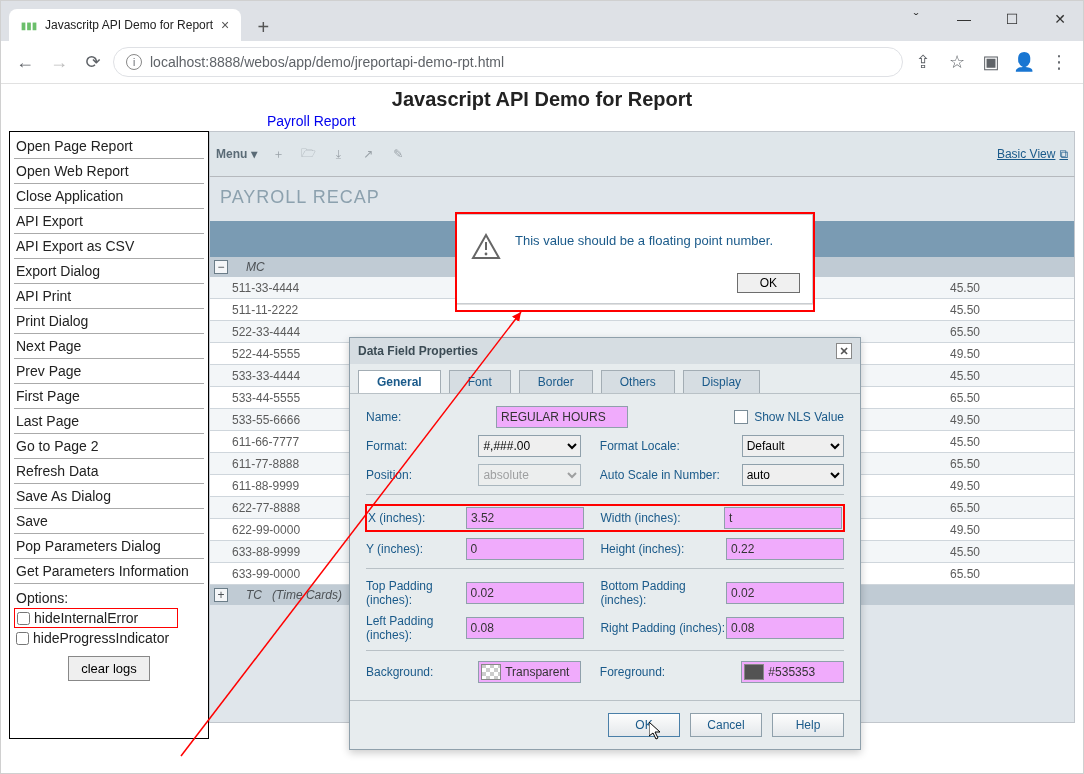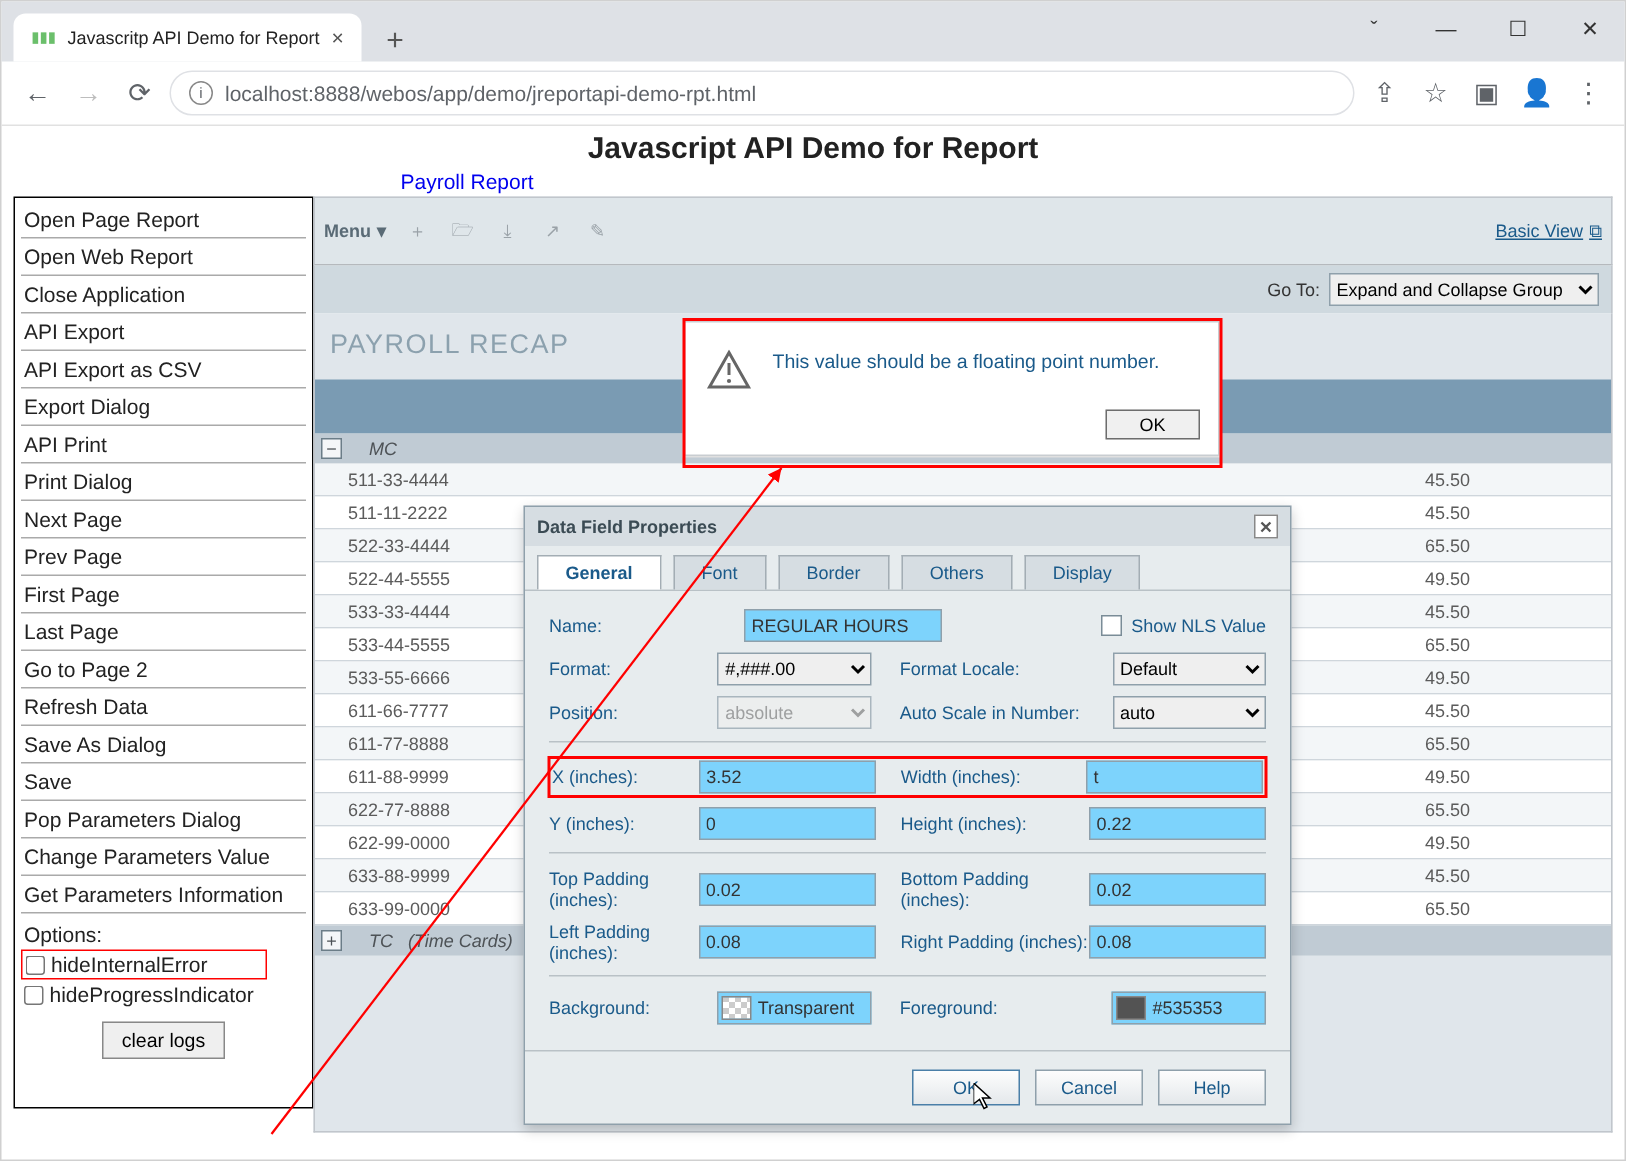--- a/index.html
+++ b/index.html
@@ -72,21 +72,21 @@
   .dlg { position: absolute; left: 348px; top: 253px; width: 512px; background: #e7ecee; border: 1px solid #8fa0ab; box-shadow: 0 3px 8px rgba(0,0,0,0.2); z-index: 5; }
   .dlg-title { background: #d6dde2; padding: 5px 8px; font-size: 12px; font-weight: bold; color: #3b4b54; display: flex; align-items: center; justify-content: space-between; }
   .dlg-close { width:16px;height:16px;border:1px solid #888;background:#fff;display:flex;align-items:center;justify-content:center;font-size:11px;color:#555;}
   .tabs { display: flex; gap: 8px; padding: 6px 8px 0 8px; }
   .dtab { padding: 4px 18px; background: #d6dde2; border: 1px solid #a3adb4; border-bottom: none; font-size: 12px; color: #1a5a8a; cursor:pointer; }
   .dtab.active { background: #fff; font-weight: bold; }
   .dlg-body { background: #e7ecee; border-top: 1px solid #b9c1c6; padding: 12px 16px 10px 16px; }
   .form-row { display: flex; align-items: center; margin-bottom: 7px; font-size: 12px; }
   .flabel { width: 130px; color: #1a5a8a; }
   .flabel2 { width: 164px; color: #1a5a8a; }
-  .finput { width: 118px; height: 22px; border: 1px solid #8fa0ab; background: #7dd3fc; font-size: 12px; padding: 0 4px; color: #333; }
+  .finput { width: 118px; height: 22px; border: 1px solid #8fa0ab; background: #f0abfc; font-size: 12px; padding: 0 4px; color: #333; }
   .finput.wide { width: 132px; }
   .fselect { width: 118px; height: 22px; border: 1px solid #8fa0ab; font-size: 12px; }
   .swatch { display:inline-block; width:20px; height:16px; border:1px solid #888; vertical-align:middle; margin-right:4px; }
   .bg-trans-swatch { background: repeating-conic-gradient(#ccc 0% 25%, #fff 0% 50%) 0/8px 8px; }
   .fg-swatch { background: #535353; }
   .hr { border-top: 1px solid #b9c1c6; margin: 8px 0 10px 0; }
   .dlg-buttons { display: flex; justify-content: flex-end; gap: 10px; padding: 12px 16px; border-top: 1px solid #b9c1c6; }
   .dbtn { width: 72px; height: 24px; background: linear-gradient(#fdfdfd,#e4e8eb); border: 1px solid #8fa0ab; font-size: 12px; color: #1a5a8a; cursor:pointer; display:flex;align-items:center;justify-content:center; }
   .dbtn.primary { border-color: #4a7fa8; }
   .chk { width:14px; height:14px; border:1px solid #7a8c97; background:#fff; margin-right:6px; }
@@ -160,21 +160,20 @@
             <div class="item">Print Dialog</div>
             <div class="item">Next Page</div>
             <div class="item">Prev Page</div>
             <div class="item">First Page</div>
             <div class="item">Last Page</div>
             <div class="item">Go to Page 2</div>
             <div class="item">Refresh Data</div>
             <div class="item">Save As Dialog</div>
             <div class="item">Save</div>
             <div class="item">Pop Parameters Dialog</div>
-            <div class="item">Change Parameters Value</div>
             <div class="item">Get Parameters Information</div>
           </div>
         <div class="options-hdr">Options:</div>
         <div class="opt boxed">
           <input type="checkbox" style="">
           <span>hideInternalError</span>
         </div>
         <div class="opt">
           <input type="checkbox" style="">
           <span>hideProgressIndicator</span>
@@ -190,26 +189,20 @@
             <span>Menu</span> ▾
           </span>
           <span class="ticon">＋</span>
           <span class="ticon">🗁</span>
           <span class="ticon">⤓</span>
           <span class="ticon">↗</span>
           <span class="ticon">✎</span>
           <a class="basic-view">
             <span>Basic View</span> ⧉
           </a>
-        </div>
-        <div class="vpanel">
-          <span>Go To:</span>
-          <select class="fselect" style="width:180px">
-            <option>Expand and Collapse Group</option>
-          </select>
         </div>
         <div class="report-area">
           <div class="recap-title">PAYROLL RECAP</div>
           <div class="tbl-head">
             <div class="th c-plus"></div>
             <div class="th c-ssn">SSN</div>
             <div class="th c-pd">Pay Date</div>
             <div class="th c-fn">First</div>
             <div class="th c-ln">Last</div>
             <div class="th c-seq">Seq#</div>

